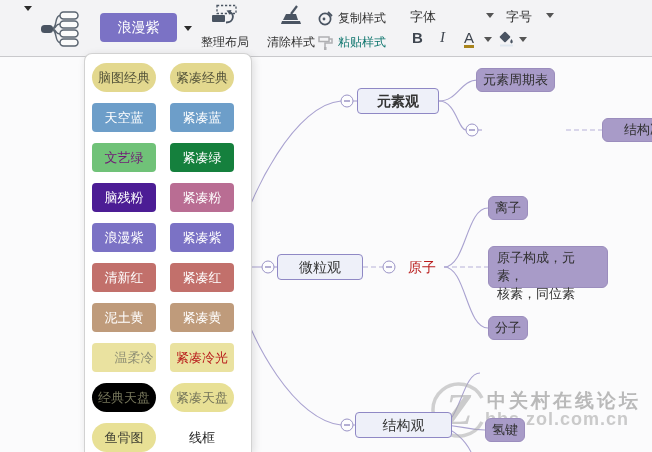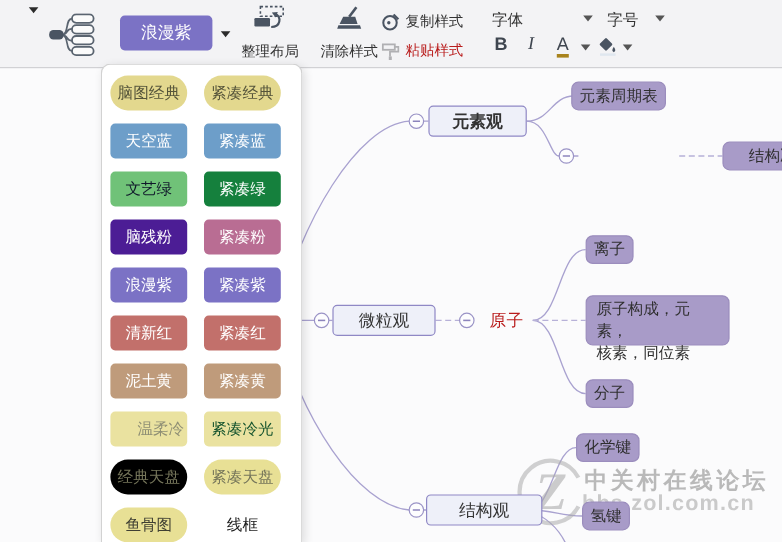--- a/index.html
+++ b/index.html
@@ -15,21 +15,21 @@
     border-left:4px solid transparent; border-right:4px solid transparent;
     border-top:5px solid #2b2b2b; }
   .caret.gray { border-top-color:#555; }
   .theme-btn { position:absolute; left:100px; top:13px; width:77px; height:29px;
     border:none; border-radius:4px; color:#fff; font-size:14px; line-height:29px;
     text-align:center; cursor:pointer; font-family:inherit; }
   .tb-group { position:absolute; top:4px; width:58px; text-align:center; cursor:pointer; }
   .tb-group .lbl { display:block; font-size:12px; color:#333; margin-top:2px; }
   .tb-row { position:absolute; left:318px; width:86px; height:20px; font-size:12px;
     display:flex; align-items:center; gap:5px; cursor:pointer;text-align:center; }
-  .tb-row.disabled { color:#b91c1c; }
+  .tb-row.disabled { color:#0f766e; }
   .font-sel { position:absolute; top:8px; font-size:13px; color:#333; cursor:pointer; }
   .fmt-btn { position:absolute; top:29px; font-size:15px; color:#3f4650; cursor:pointer;
     background:none; border:none; font-family:inherit; }
   .italic-serif { font-family:"Liberation Serif","DejaVu Serif",serif; font-style:italic; }
   .a-underline { border-bottom:3px solid #a8831c; padding-bottom:0; line-height:15px; display:inline-block; }
 
   
   .canvas { position:absolute; left:0; top:57px; width:652px; height:395px; background:#fbfbfc; }
   .node { position:absolute; white-space:nowrap; text-align:center; cursor:pointer; }
   .topic { background:#eef0f9; border:1px solid #8f88c5; border-radius:4px;
@@ -200,38 +200,37 @@
   <div class="node topic" style="left:277px; top:197px; width:86px;">微粒观</div>
   <div class="node plain-node" style="left:408px; top:200px;">原子</div>
   <div class="node child" style="left:488px; top:139px;">离子</div>
   <div class="node child multiline" style="left:488px; top:189px; width:120px;">
     <span>原子构成，元素，</span><br>
     <span>核素，同位素</span>
   </div>
   <div class="node child" style="left:488px; top:259px;">分子</div>
 
   <div class="node topic" style="left:355px; top:355px; width:97px;">结构观</div>
-  <div class="node child" style="left:480px; top:304px;">化学键</div>
   <div class="node child" style="left:485px; top:361px;">氢键</div>
 </div>
 
 <div class="theme-panel">
     <div class="theme-item pill" style="background: rgb(227, 216, 142); color: rgb(85, 84, 58);">脑图经典</div>
     <div class="theme-item pill" style="background: rgb(227, 216, 142); color: rgb(85, 84, 58);">紧凑经典</div>
     <div class="theme-item" style="background: rgb(109, 158, 201); color: rgb(255, 255, 255);">天空蓝</div>
     <div class="theme-item" style="background: rgb(109, 158, 201); color: rgb(255, 255, 255);">紧凑蓝</div>
-    <div class="theme-item" style="background: rgb(112, 194, 120); color: #0f172a;">文艺绿</div>
+    <div class="theme-item" style="background: rgb(112, 194, 120); color: #701a75;">文艺绿</div>
     <div class="theme-item" style="background: #15803d; color: rgb(255, 255, 255);">紧凑绿</div>
     <div class="theme-item" style="background: #4c1d95; color: rgb(255, 255, 255);">脑残粉</div>
     <div class="theme-item" style="background: rgb(185, 109, 147); color: rgb(255, 255, 255);">紧凑粉</div>
     <div class="theme-item" style="background: rgb(123, 114, 197); color: rgb(255, 255, 255);">浪漫紫</div>
     <div class="theme-item" style="background: rgb(123, 114, 197); color: rgb(255, 255, 255);">紧凑紫</div>
     <div class="theme-item" style="background: rgb(194, 112, 107); color: rgb(255, 255, 255);">清新红</div>
     <div class="theme-item" style="background: rgb(194, 112, 107); color: rgb(255, 255, 255);">紧凑红</div>
     <div class="theme-item" style="background: rgb(191, 155, 123); color: rgb(255, 255, 255);">泥土黄</div>
     <div class="theme-item" style="background: rgb(191, 155, 123); color: rgb(255, 255, 255);">紧凑黄</div>
     <div class="theme-item" style="background: rgb(234, 226, 160); color: rgb(142, 142, 116); padding-left: 20px;">温柔冷光</div>
-    <div class="theme-item" style="background: rgb(234, 226, 160); color: #14532d;">紧凑冷光</div>
+    <div class="theme-item" style="background: rgb(234, 226, 160); color: #b91c1c;">紧凑冷光</div>
     <div class="theme-item pill" style="background: #000000; color: rgb(117, 117, 90);">经典天盘</div>
     <div class="theme-item pill" style="background: rgb(232, 224, 149); color: rgb(117, 117, 90);">紧凑天盘</div>
     <div class="theme-item pill" style="background: rgb(232, 224, 149); color: rgb(63, 63, 51);">鱼骨图</div>
     <div class="theme-item" style="background: rgb(255, 255, 255); color: rgb(34, 34, 34);">线框</div>
   </div>
 
 </body></html>

